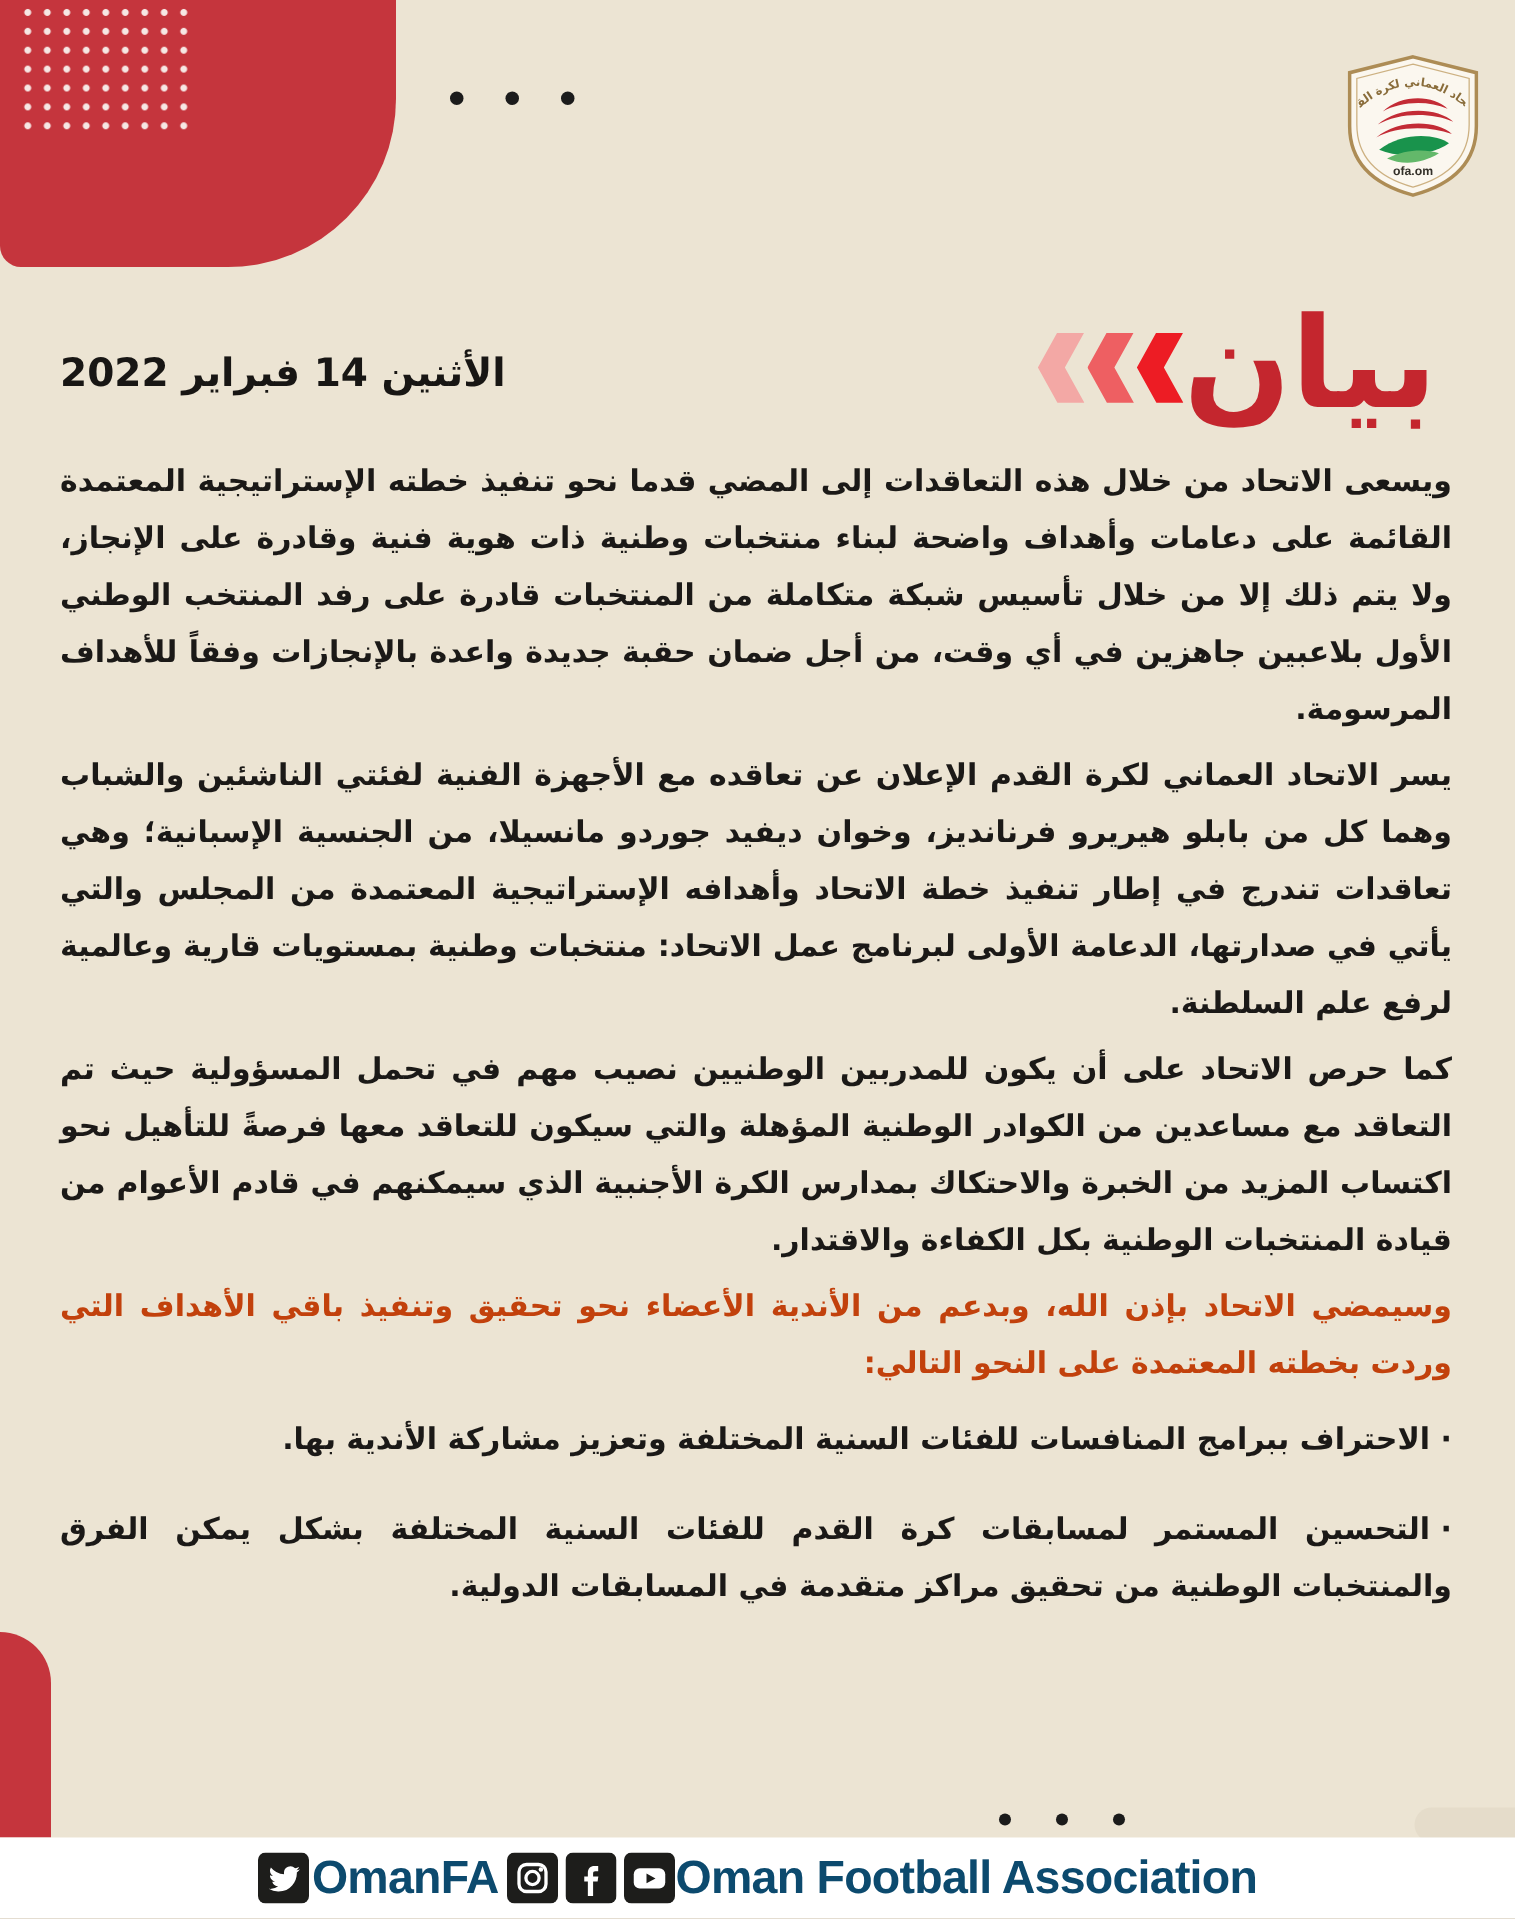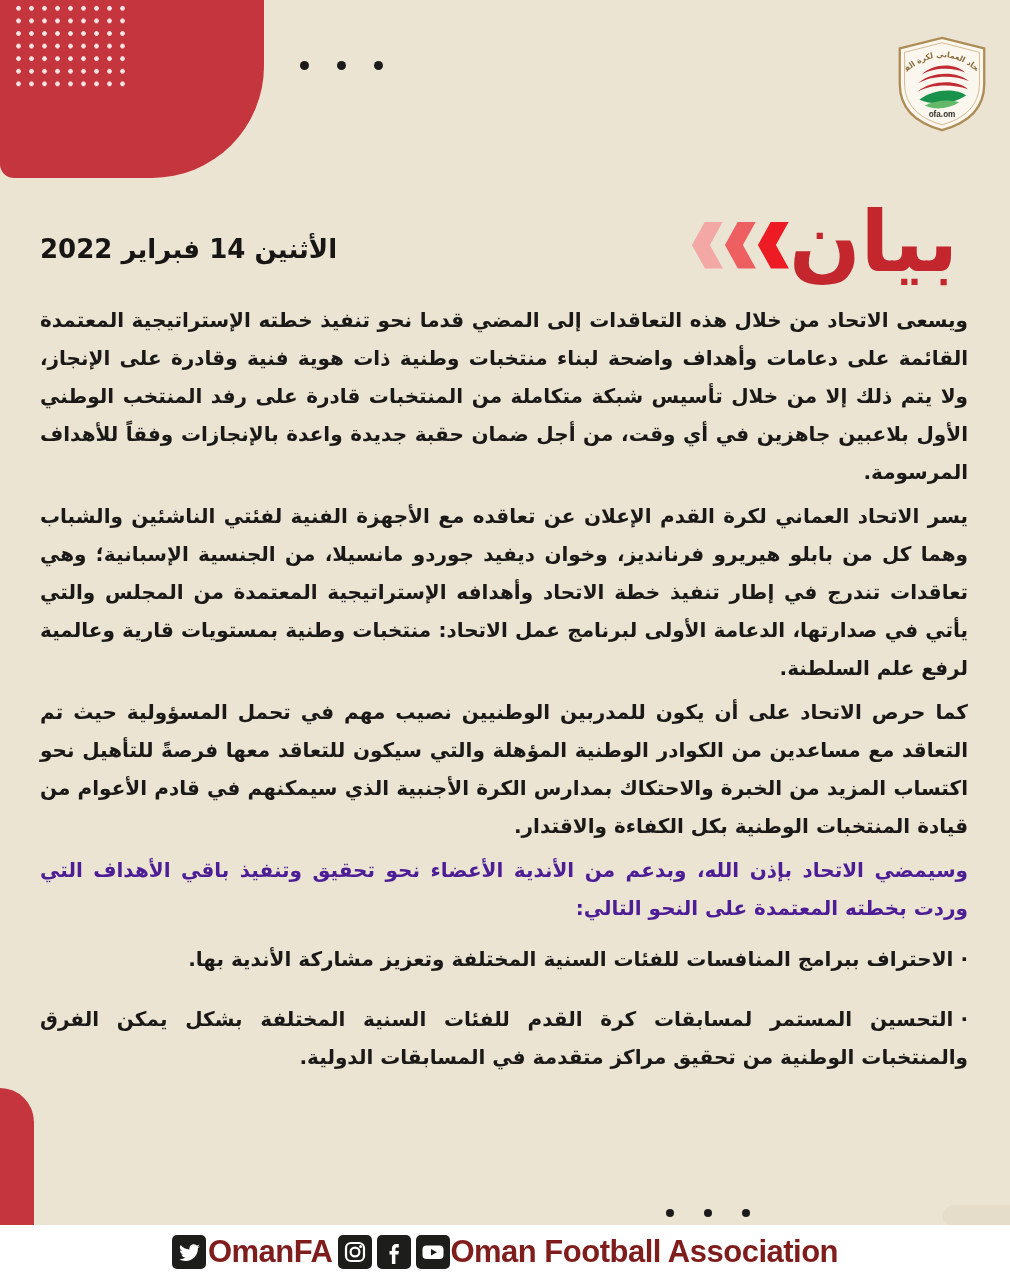--- a/index.html
+++ b/index.html
@@ -56,29 +56,29 @@
     position:absolute; left:40px; top:220px; direction:rtl;
     font-size:26px; font-weight:bold; color:#181614; white-space:nowrap;margin-top:14px;
   }
   
   .content{
     position:absolute; top:301px; left:40px; width:928px;
     direction:rtl; text-align:justify; text-align-last:right;
     font-size:20px; line-height:38px; font-weight:bold; color:#1b1917;
   }
   .content p{margin:0 0 6px 0;}
-  .content p.highlight{color:#4c1d95; margin-bottom:13px;}
+  .content p.highlight{color:#c2410c; margin-bottom:13px;}
   .content p.bullet{margin-bottom:22px;}
   .bchar{margin-left:7px;}
   
   .footer-bar{
     position:absolute; left:0; bottom:0; width:1010px; height:54px;
     background:#ffffff; display:flex; align-items:center; justify-content:center;
     gap:0; font-family:"Liberation Sans", sans-serif; font-weight:bold;
-    font-size:31px; color:#7f1d1d; letter-spacing:-0.5px;text-align:center;
+    font-size:31px; color:#0c4a6e; letter-spacing:-0.5px;text-align:center;
   }
   .footer-bar .soc{display:block;}
   .footer-bar .grp{display:flex; gap:5px; margin-left:6px;}
   .handle{margin-left:2px;}
 </style>
 </head>
 <body>
 
 <div class="page">
 

